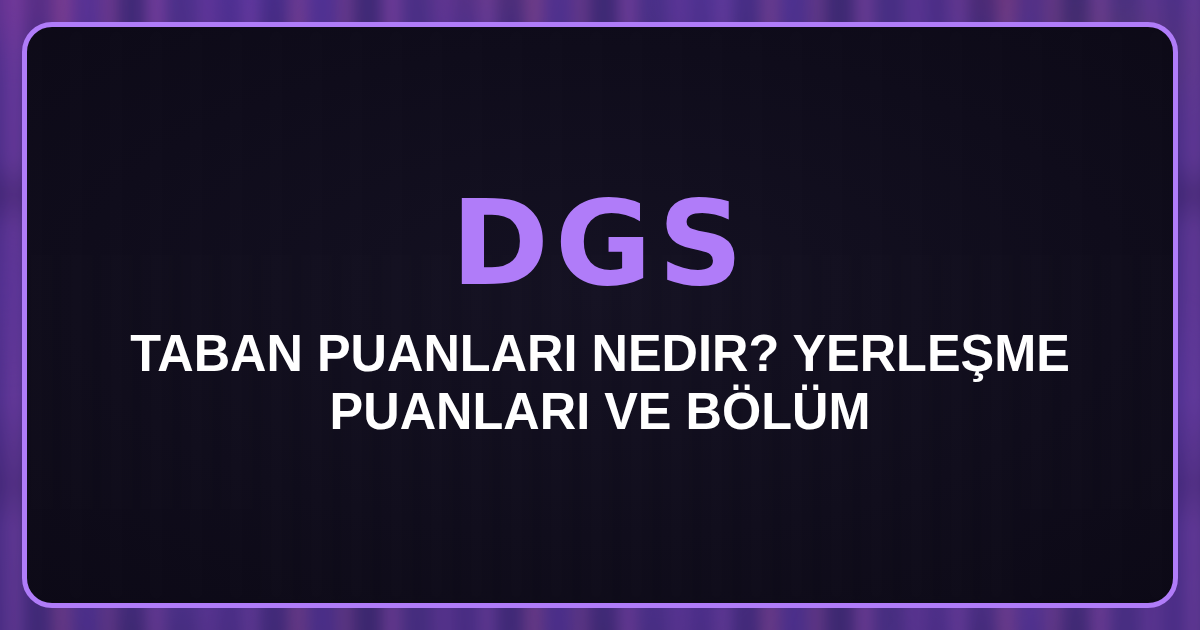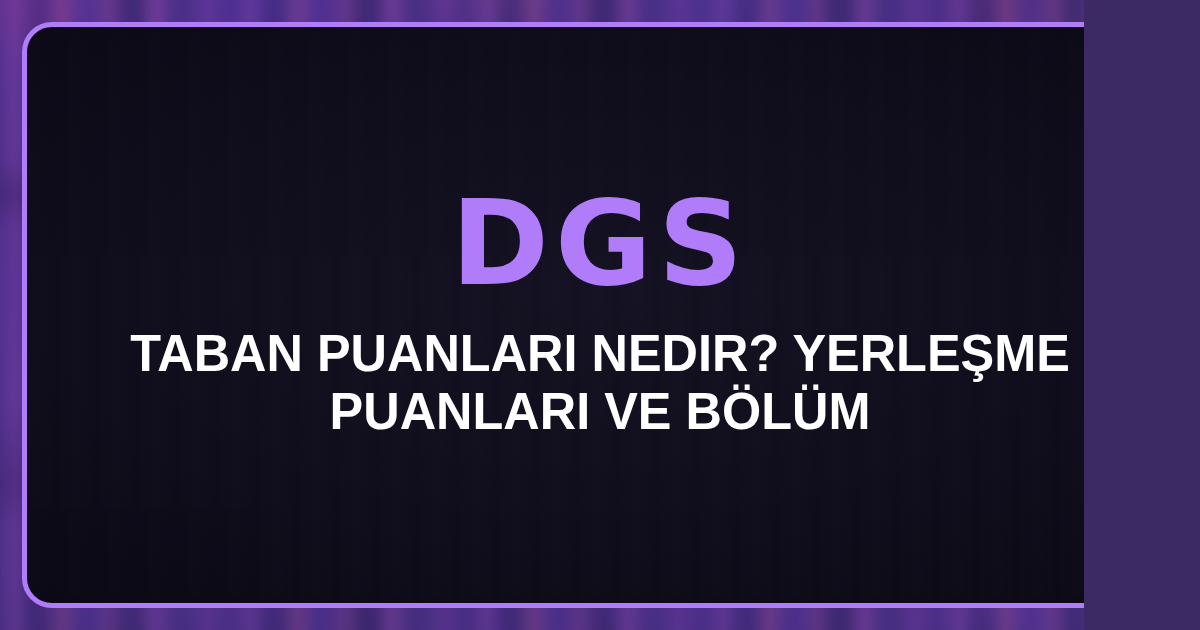--- a/index.html
+++ b/index.html
@@ -9,21 +9,21 @@
     height: 630px;
     overflow: hidden;
   }
   body {
     font-family: "Liberation Sans", sans-serif;
     background: #3b2a63;
   }
 
   #card {
     position: relative;
-    width: 1084px;
+    width: 1200px;
     height: 630px;
     overflow: hidden;
     background: #ffffff;
   }
 
   
   .bg-photo {
     position: absolute;
     left: -40px;
     top: -40px;

